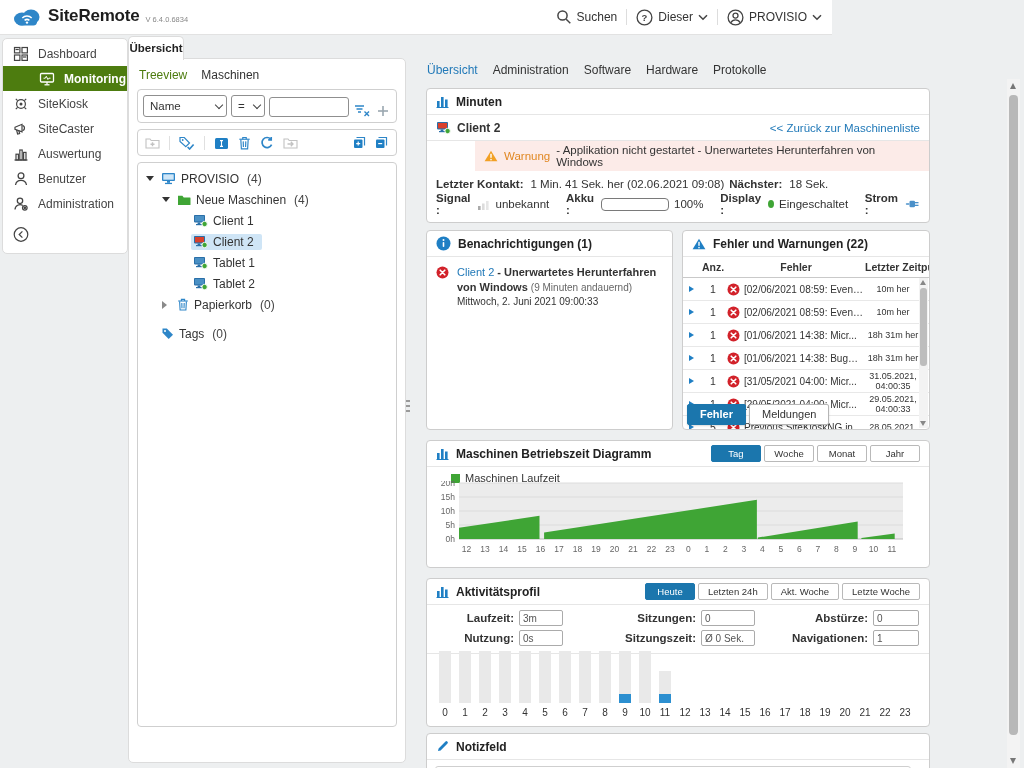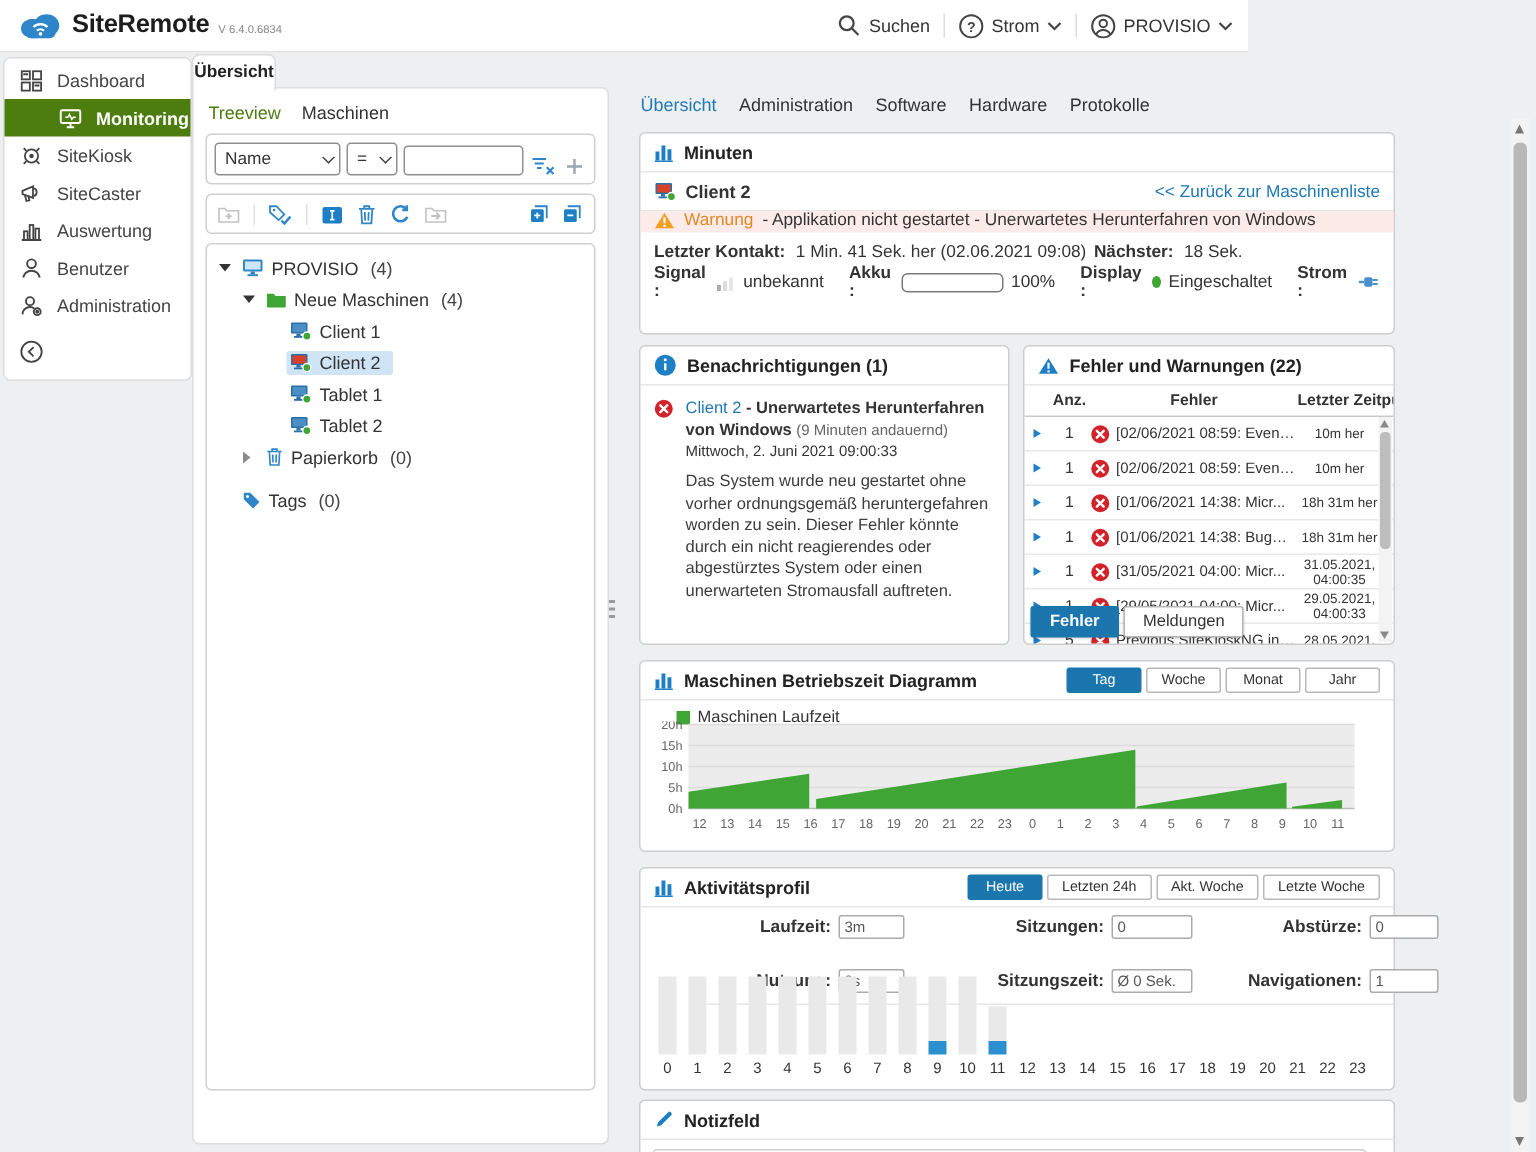--- a/index.html
+++ b/index.html
@@ -58,21 +58,21 @@
   
   .mtabs{position:absolute;left:427px;top:63px;display:flex;gap:15px;font-size:12px;}
   .mtab{color:#333;cursor:pointer;}
   .mtab.active{color:#2179b8;}
   .panel{position:absolute;left:426px;width:502px;background:#fff;border:1px solid #cdcdcd;border-radius:4px;}
   .phead{height:25px;display:flex;align-items:center;gap:7px;padding:0 9px;border-bottom:1px solid #e6e6e6;font-weight:bold;font-size:12px;color:#222;}
   
   .p-status{top:88px;height:133px;}
   .srow{display:flex;align-items:center;gap:6px;padding:0 9px;height:25px;border-bottom:1px solid #e6e6e6;}
   .back-link{margin-left:auto;color:#2179b8;font-size:11.5px;cursor:pointer;}
-  .swarn{display:flex;align-items:flex-start;gap:6px;height:14px;background:#fcebe8;padding:0 9px;font-size:11.5px;}
+  .swarn{display:flex;align-items:center;gap:6px;height:30px;background:#fcebe8;padding:0 9px;font-size:11.5px;margin-left:48px;}
   .warn-orange{color:#e18824;}
   .sdetails{padding:3px 9px;font-size:11.5px;}
   .sline{display:flex;align-items:center;height:20px;gap:5px;}
   .sline b{margin-right:2px;}
   .sgap{width:9px;}
   .batt{width:86px;height:9px;border:1px solid #7a7a7a;border-radius:4px;padding:1px;background:#fff;}
   .batt-fill{height:100%;width:100%;background:#3fa535;border-radius:3px;}
   .dot{width:8px;height:8px;border-radius:50%;background:#3fa535;display:inline-block;}
   
   .p-notif{top:230px;width:245px;height:198px;}
@@ -106,21 +106,21 @@
   .rbtns{margin-left:auto;display:flex;gap:3px;}
   .rbtn{min-width:30px;padding:0 9px;height:15px;line-height:15px;font-size:9.5px;text-align:center;background:#fff;border:1px solid #b9b9b9;border-radius:2px;color:#333;font-weight:normal;cursor:pointer;}
   .rbtn.active{background:#1b76ad;border-color:#1b76ad;color:#fff;}
   
   .p-uptime{top:440px;height:126px;}
   .legend{display:flex;align-items:center;gap:5px;margin:5px 0 0 24px;font-size:11px;color:#333;}
   .lsq{width:9px;height:9px;background:#3fa535;display:inline-block;}
   .uptime-svg{position:absolute;left:6px;top:40px;}
   
   .p-activity{top:578px;height:147px;}
-  .afields{display:grid;grid-template-columns:136px 192px 164px;row-gap:20px;padding:5px 9px 7px 0;border-bottom:1px solid #e6e6e6;margin-left:40px;}
+  .afields{display:grid;grid-template-columns:136px 192px 164px;row-gap:4px;padding:5px 9px 7px 0;border-bottom:1px solid #e6e6e6;}
   .afield{display:flex;align-items:center;justify-content:flex-end;gap:5px;font-size:11.5px;}
   .aflabel{font-weight:bold;}
   .afinput{height:14px;border:1px solid #ababab;border-radius:2px;font-size:10px;color:#555;padding:0 3px;background:#fff;}
   .afield:nth-child(3n+1) .afinput{width:36px;}
   .afield:nth-child(3n+2) .afinput{width:46px;}
   .afield:nth-child(3n) .afinput{width:38px;}
   .abars{position:absolute;left:8px;top:72px;display:flex;}
   .aslot{width:20px;display:flex;flex-direction:column;align-items:center;}
   .abar{height:52px;width:12px;display:flex;flex-direction:column;justify-content:flex-end;}
   .agray{background:#e9e9e9;width:100%;}
@@ -165,21 +165,21 @@
       <span>Suchen</span>
     </span>
     <span class="tdiv"></span>
     <span class="top-item">
       <span class="icon">
           <svg width="17" height="17" viewBox="0 0 17 17">
             <circle cx="8.5" cy="8.5" r="7.4" fill="none" stroke="#444" stroke-width="1.3"></circle>
             <text x="8.5" y="12" font-size="9.5" text-anchor="middle" fill="#444" font-family="Liberation Sans,sans-serif" font-weight="bold">?</text>
           </svg>
         </span>
-      <span>Strom</span>
+      <span>Dieser</span>
       <span class="icon">
           <svg width="10" height="7" viewBox="0 0 10 7" fill="none" stroke="#444" stroke-width="1.5">
             <path d="M1 1.3 L5 5.3 L9 1.3"></path>
           </svg>
         </span>
     </span>
     <span class="tdiv"></span>
     <span class="top-item">
       <span class="icon">
           <svg width="17" height="17" viewBox="0 0 17 17" fill="none" stroke="#444" stroke-width="1.3">
@@ -602,21 +602,20 @@
     <span class="icon notif-icon">
         <svg width="13" height="13" viewBox="0 0 13 13">
           <circle cx="6.5" cy="6.5" r="6" fill="#d2222a"></circle>
           <path d="M4.2 4.2 L8.8 8.8 M8.8 4.2 L4.2 8.8" stroke="#fff" stroke-width="1.6" stroke-linecap="round"></path>
         </svg>
       </span>
     <span class="notif-link">Client 2</span>
     <b>- Unerwartetes Herunterfahren von Windows</b>
     <span class="notif-dur">(9 Minuten andauernd)</span>
     <div class="notif-date">Mittwoch, 2. Juni 2021 09:00:33</div>
-    <div class="notif-text">Das System wurde neu gestartet ohne vorher ordnungsgemäß heruntergefahren worden zu sein. Dieser Fehler könnte durch ein nicht reagierendes oder abgestürztes System oder einen unerwarteten Stromausfall auftreten.</div>
   </div>
 </section>
 
 <section class="panel p-errors">
   <div class="phead">
     <span class="icon">
         <svg width="14" height="12" viewBox="0 0 14 12">
           <path d="M7 0.8 L13.4 11.2 H0.6 z" fill="#1f7fc4"></path>
           <rect x="6.3" y="3.8" width="1.4" height="4" fill="#fff"></rect>
           <rect x="6.3" y="8.9" width="1.4" height="1.4" fill="#fff"></rect>

